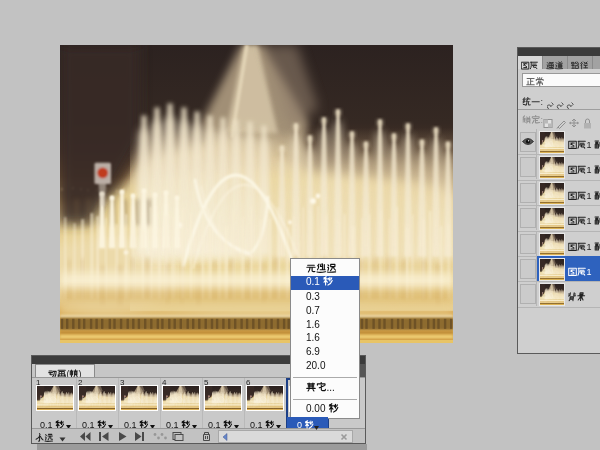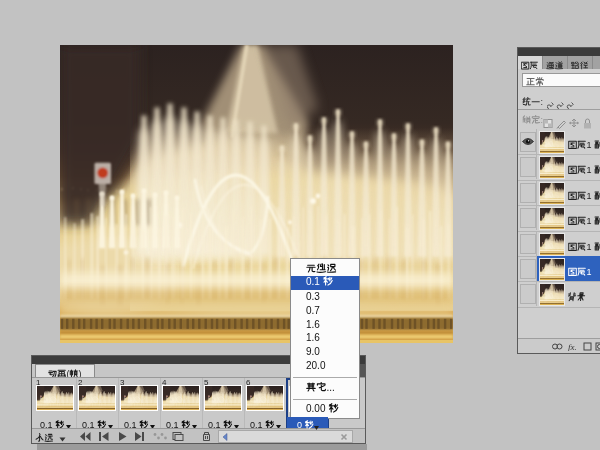--- a/index.html
+++ b/index.html
@@ -624,32 +624,20 @@
           <svg width="24" height="21" viewBox="0 0 393 296" preserveAspectRatio="none">
             <use href="#ph"></use>
           </svg>
         </div>
         <div class="lab"><svg width="19" height="11" viewBox="0 0 19 11">
             <use href="#gc80cc" transform="translate(0.0,0.2) scale(0.900) skewX(-8)" color="#222"></use>
             <use href="#gc666f" transform="translate(9.2,0.2) scale(0.900) skewX(-8)" color="#222"></use>
           </svg></div>
       </div>
     </div>
-<div id="lfoot" class="abs">
-      <svg class="abs" style="left:33px;top:3px" width="55" height="9" viewBox="0 0 55 9">
-        <g fill="none" stroke="#444" stroke-width="1">
-          <circle cx="4" cy="4.5" r="2.5"></circle>
-          <circle cx="8.5" cy="4.5" r="2.5"></circle>
-          <text x="17" y="8" font-size="9" font-style="italic" fill="#333" stroke="none" font-family="Liberation Serif">fx.</text>
-          <rect x="33" y="1" width="7" height="7"></rect>
-          <rect x="45" y="1" width="7" height="7"></rect>
-          <circle cx="48.5" cy="4.5" r="2"></circle>
-        </g>
-      </svg>
-    </div>
 </div>
 <div id="anim" class="abs">
 <div id="atitle" class="abs"></div>
 <div id="atab" class="abs"><svg width="34" height="11" viewBox="0 0 34 11">
         <use href="#gc52a8" transform="translate(0.0,0.2) scale(0.900)" color="#222"></use>
         <use href="#gc753b" transform="translate(9.2,0.2) scale(0.900)" color="#222"></use>
         <text x="18.4" y="7.7" font-size="9" font-family="Liberation Sans" fill="#222">(</text>
         <use href="#gc5e27" transform="translate(21.3,0.2) scale(0.900)" color="#222"></use>
         <text x="30.5" y="7.7" font-size="9" font-family="Liberation Sans" fill="#222">)</text>
       </svg></div>
@@ -780,21 +768,21 @@
         <use href="#gc8fdf" transform="translate(20.4,0.2) scale(1.000)" color="#111"></use>
       </svg></div>
 <div class="mi on"><svg width="28" height="12" viewBox="0 0 28 12">
         <text x="0.0" y="8.6" font-size="10" font-family="Liberation Sans" fill="#fff">0.1 </text>
         <use href="#gc79d2" transform="translate(17.0,0.2) scale(1.000)" color="#fff"></use>
       </svg></div>
 <div class="mi">0.3</div>
 <div class="mi">0.7</div>
 <div class="mi">1.6</div>
 <div class="mi">1.6</div>
-<div class="mi">9.0</div>
+<div class="mi">6.9</div>
 <div class="mi">20.0</div>
 <div class="msep"></div>
 <div class="mi"><svg width="29" height="12" viewBox="0 0 29 12">
         <use href="#gc5176" transform="translate(0.0,0.2) scale(1.000)" color="#111"></use>
         <use href="#gc5b83" transform="translate(10.2,0.2) scale(1.000)" color="#111"></use>
         <text x="20.4" y="8.6" font-size="10" font-family="Liberation Sans" fill="#111">...</text>
       </svg></div>
 <div class="msep2"></div>
 <div class="mi"><svg width="33" height="12" viewBox="0 0 33 12">
         <text x="0.0" y="8.6" font-size="10" font-family="Liberation Sans" fill="#111">0.00 </text>

